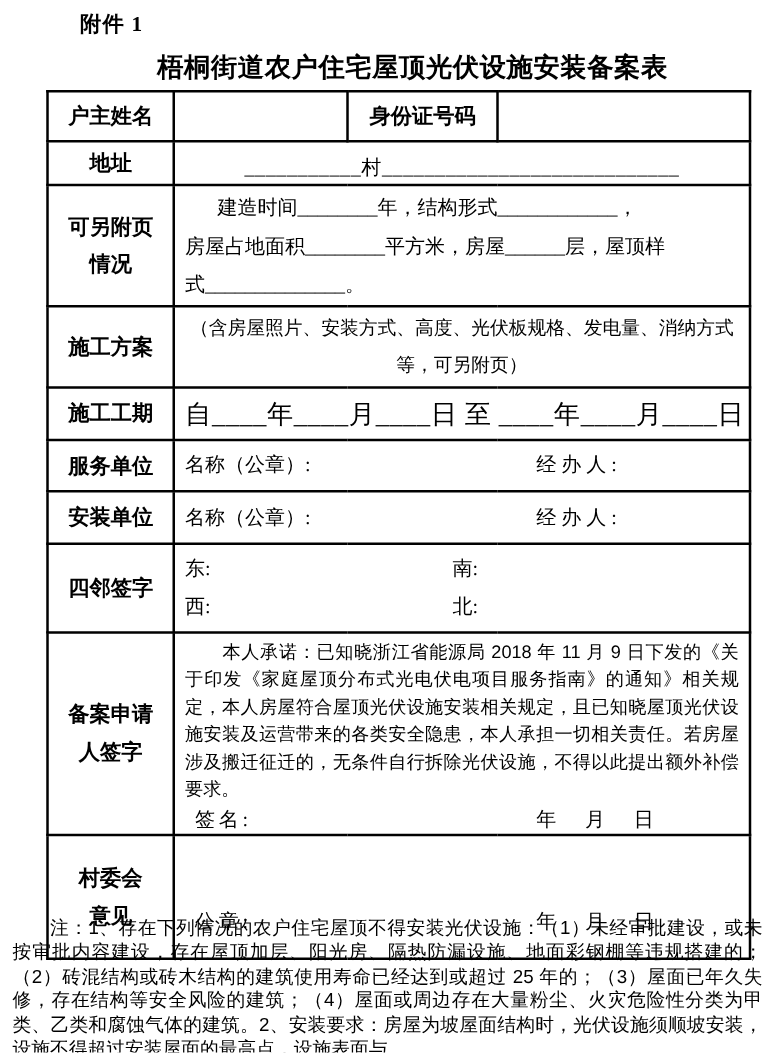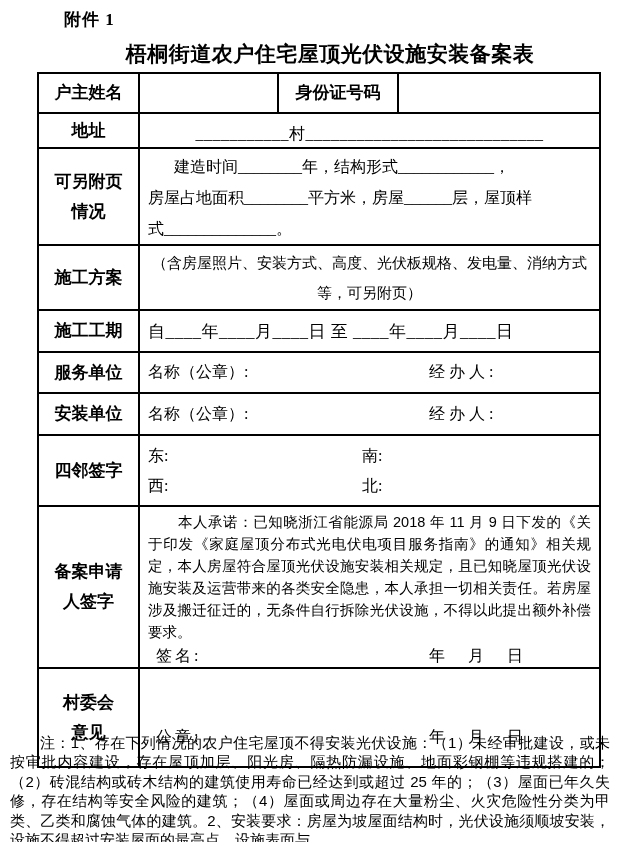--- a/index.html
+++ b/index.html
@@ -22,21 +22,21 @@
   }
   td{border:2px solid #000;padding:0;vertical-align:middle;font-size:16px;overflow:hidden;}
   .lbl{font-weight:bold;text-align:center;font-size:17px;line-height:30px;}
   .addr{ text-align:center;padding-top:8px;letter-spacing:0.5px; }
   .house{ padding:2px 8px 0 8px;line-height:31px; }
   .house .indent{ text-indent:26px; }
   .plan{
     text-align:center;font-family:"Liberation Sans", sans-serif;
     font-size:15px;line-height:30px;padding:0 6px;
   }
-  .period{ padding-left:8px;font-size:17px;letter-spacing:0.5px; }
+  .period{ padding-left:8px;font-size:21px;letter-spacing:0.5px; }
   .rel{ position:relative; }
   .unitline{ position:relative;padding-left:8px; }
   .agent{ position:absolute;left:289px;letter-spacing:4px; }
   .nbr{ padding-left:8px;line-height:30px; }
   .nbr .line{ position:relative; }
   .nbr .second{ position:absolute;left:214px;top:0; }
   .pledge{
     font-family:"Liberation Sans", sans-serif;font-size:14.5px;line-height:22px;
     text-align:justify;text-indent:30px;padding:4px 8px 0 8px;
   }

